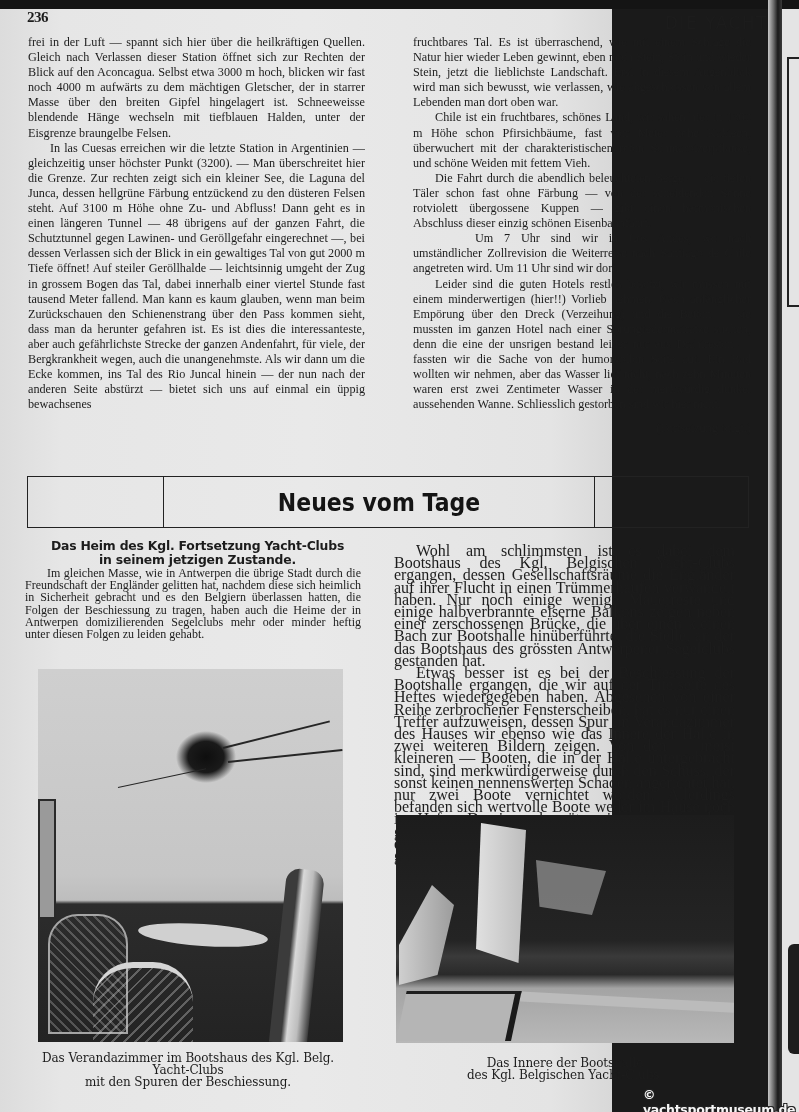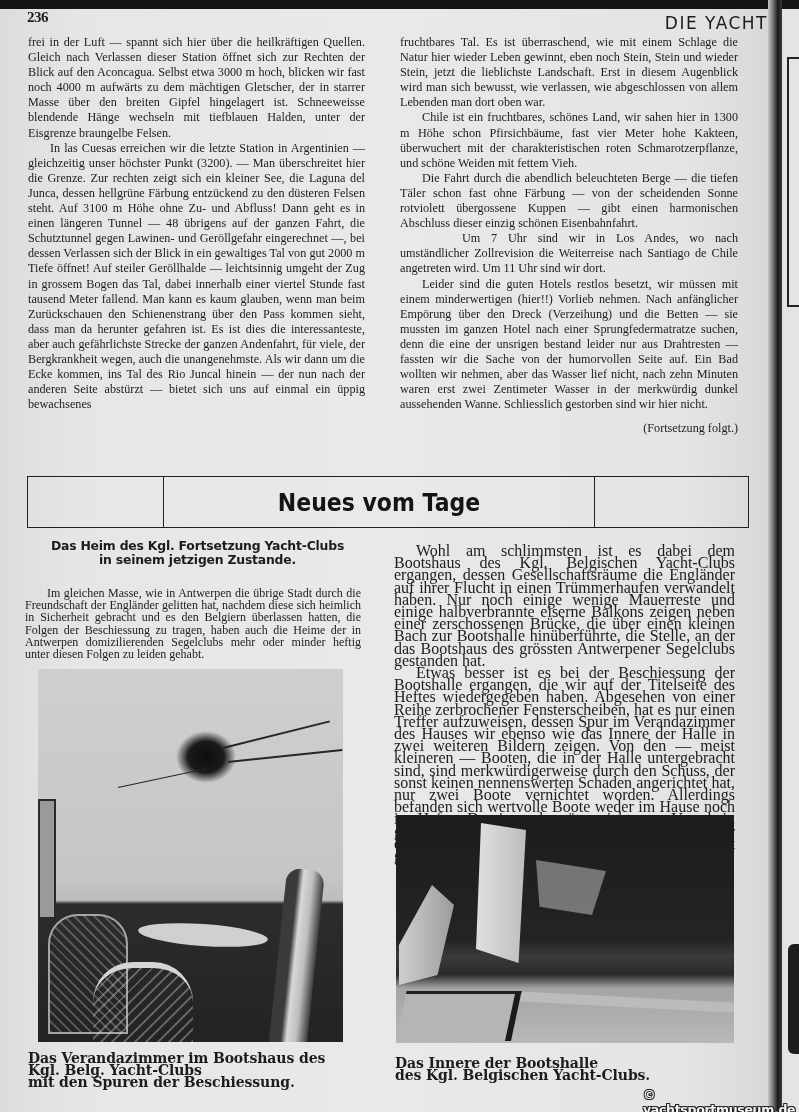--- a/index.html
+++ b/index.html
@@ -1,21 +1,21 @@
 <!DOCTYPE html>
 <html><head>
 <meta charset="utf-8">
 <style>
   * { box-sizing: border-box; margin: 0; padding: 0; }
   html, body { width: 799px; height: 1112px; overflow: hidden; background: #1a1a1a; }
   body { position: relative; font-family: "Liberation Serif", "DejaVu Serif", serif; color: #1c1c1c; }
 
   .top-bar { position: absolute; left: 0; top: 0; width: 799px; height: 9px; background: #141414; }
   .page {
-    position: absolute; left: 0; top: 9px; width: 768px; height: 1103px;
+    position: absolute; left: 0; top: 9px; width: 612px; height: 1103px;
     background: linear-gradient(90deg, #dcdcdc 0%, #e6e6e6 10%, #e9e9e9 50%, #e4e4e4 90%, #d8d8d8 100%);
   }
   .gutter {
     position: absolute; left: 768px; top: 0; width: 14px; height: 1112px;
     background: linear-gradient(90deg, #c8c8c8 0%, #6a6a6a 40%, #1a1a1a 70%, #3a3a3a 100%);
   }
   .next-page {
     position: absolute; left: 782px; top: 9px; width: 17px; height: 1103px;
     background: #e4e4e4;
   }
@@ -33,21 +33,21 @@
   }
   .journal-title {
     position: absolute; left: 0; width: 768px; top: 4px; text-align: right;
     font-size: 17px; letter-spacing: 1.5px; font-family: "DejaVu Sans", sans-serif;
   }
 
   .col { position: absolute; font-size: 12.2px; line-height: 15.1px; text-align: justify; }
   .col p { text-indent: 0; hyphens: manual; }
   .col p.ind { text-indent: 22px; }
   .col-left-top { left: 28px; top: 26px; width: 337px; }
-  .col-right-top { left: 400px; top: 26px; width: 338px; }
+  .col-right-top { left: 413px; top: 26px; width: 338px; }
 
   .cont { text-align: right; margin-top: 9px; }
 
   .section-banner {
     position: absolute; left: 27px; top: 467px; width: 722px; height: 52px;
     border: 1.5px solid #222; display: flex;
   }
   .section-banner .cell { border-right: 1.5px solid #222; height: 100%; }
   .section-banner .cell.c1 { width: 136px; }
   .section-banner .cell.c2 { flex: 1; display: flex; align-items: center; justify-content: center; }
@@ -55,21 +55,21 @@
   .section-title {
     font-family: "DejaVu Sans", sans-serif; font-weight: bold; font-size: 25px;
     letter-spacing: 0px; transform: scaleX(0.88); color: #141414;
   }
 
   .article-heading {
     position: absolute; left: 30px; top: 530px; width: 335px; text-align: center;
     font-family: "DejaVu Sans", sans-serif; font-weight: bold; font-size: 12.4px; line-height: 14px;
     transform-origin: center; letter-spacing: -0.2px;
   }
-  .col-left-bottom { left: 25px; top: 578px; width: 336px; font-size: 12px; line-height: 12.2px; }
+  .col-left-bottom { left: 25px; top: 558px; width: 336px; font-size: 12px; line-height: 12.2px; }
   .col-right-bottom { left: 394px; top: 536px; width: 341px; font-size: 16px; line-height: 12.2px; }
 
   .photo {
     position: absolute; overflow: hidden;
   }
   .photo-veranda {
     left: 38px; top: 660px; width: 305px; height: 373px;
     background:
       radial-gradient(ellipse 30px 26px at 168px 88px, #0e0e0e 0%, #1a1a1a 60%, rgba(40,40,40,0.0) 100%),
       linear-gradient(180deg, #cfcfcf 0%, #c6c6c6 55%, #bdbdbd 62%, #2c2c2c 63%, #232323 100%);
@@ -121,22 +121,22 @@
     position: absolute; left: 0; top: 176px; width: 115px; height: 50px;
     background: #b5b5b5; border-top: 3px solid #1e1e1e; border-right: 6px solid #1a1a1a;
     transform: skewX(-12deg); transform-origin: bottom left;
   }
   .photo-hall .rail {
     position: absolute; left: 120px; top: 182px; width: 218px; height: 10px;
     background: #bbbbbb; transform: rotate(3deg);
   }
 
   .caption {
-    position: absolute; font-family: "DejaVu Serif", serif; font-weight: bold;
-    font-size: 14px; line-height: 12px; letter-spacing: -0.1px;
+    position: absolute; text-align: center; font-family: "DejaVu Serif", serif; font-weight: normal;
+    font-size: 12px; line-height: 12px; letter-spacing: -0.1px;
   }
   .caption-left { left: 28px; top: 1043px; width: 320px; }
   .caption-right { left: 395px; top: 1048px; width: 340px; }
 
   .watermark {
     position: absolute; left: 643px; top: 1087px; font-family: "DejaVu Sans", sans-serif;
     font-size: 12.5px; color: #f5f5f5; font-weight: bold; letter-spacing: -0.3px;
     text-shadow: -1px -1px 0 #222, 1px -1px 0 #222, -1px 1px 0 #222, 1px 1px 0 #222;
   }
 </style>

